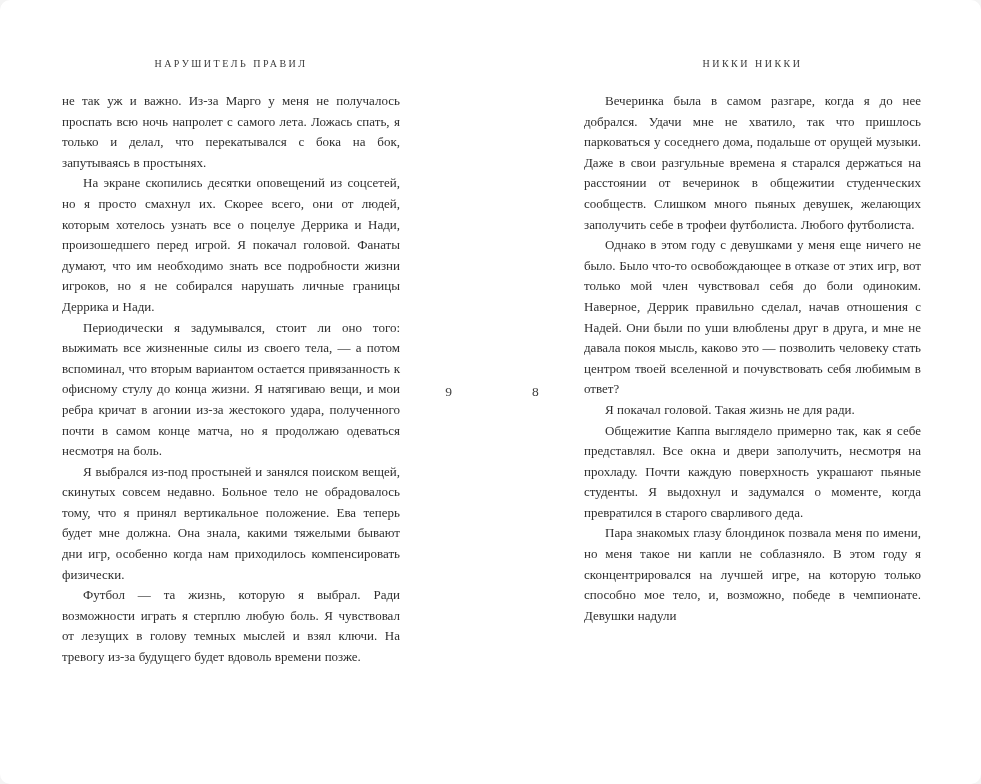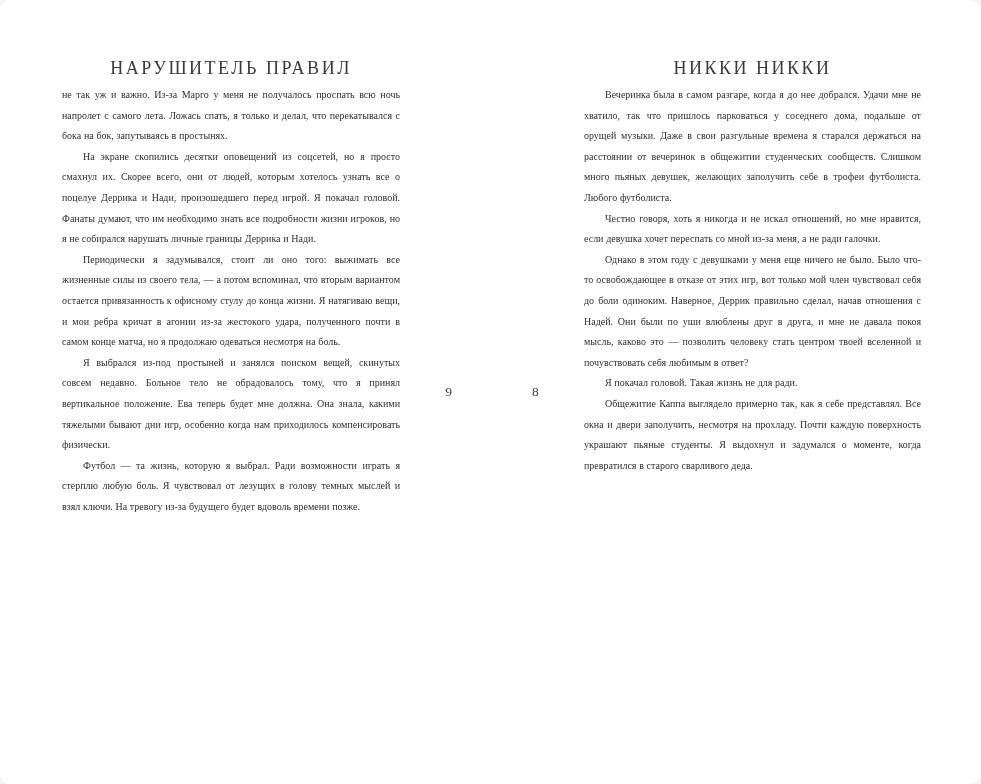--- a/index.html
+++ b/index.html
@@ -26,29 +26,29 @@
   }
   .page.left {
     width: 338px;
     margin-left: 62px;
   }
   .page.right {
     width: 337px;
   }
   .running-header {
     text-align: center;
-    font-size: 18px;
+    font-size: 10px;
     letter-spacing: 2.5px;
     color: #3a3a3a;
-    margin-bottom: 6px;
+    margin-bottom: 22px;
     white-space: nowrap;
   }
   .page-body p.para {
     margin: 0;
-    font-size: 10px;
+    font-size: 13px;
     line-height: 20.6px;
     text-align: justify;
     text-indent: 21px;
     hyphens: auto;
     -webkit-hyphens: auto;
     word-spacing: 0.2px;
   }
   .page-body p.para.no-indent {
     text-indent: 0;
   }
@@ -82,20 +82,20 @@
 
   <div class="gutter">
     <span class="page-number">9</span>
     <span class="page-number">8</span>
   </div>
 
   <section class="page right">
     <header class="running-header">НИККИ НИККИ</header>
     <div class="page-body">
       <p class="para">Вечеринка была в самом разгаре, когда я до нее добрался. Удачи мне не хватило, так что пришлось парковаться у соседнего дома, подальше от орущей музыки. Даже в свои разгульные времена я старался держаться на расстоянии от вечеринок в общежитии студенческих сообществ. Слишком много пьяных девушек, желающих заполучить себе в трофеи футболиста. Любого футболиста.</p>
-      <p class="para">Честно говоря, хоть я никогда и не искал отношений, но мне нравится, если девушка хочет переспать со мной из-за меня, а не ради галочки.</p>
       <p class="para">Однако в этом году с девушками у меня еще ничего не было. Было что-то освобождающее в отказе от этих игр, вот только мой член чувствовал себя до боли одиноким. Наверное, Деррик правильно сделал, начав отношения с Надей. Они были по уши влюблены друг в друга, и мне не давала покоя мысль, каково это — позволить человеку стать центром твоей вселенной и почувствовать себя любимым в ответ?</p>
       <p class="para">Я покачал головой. Такая жизнь не для ради.</p>
       <p class="para">Общежитие Каппа выглядело примерно так, как я себе представлял. Все окна и двери заполучить, несмотря на прохладу. Почти каждую поверхность украшают пьяные студенты. Я выдохнул и задумался о моменте, когда превратился в старого сварливого деда.</p>
+      <p class="para">Пара знакомых глазу блондинок позвала меня по имени, но меня такое ни капли не соблазняло. В этом году я сконцентрировался на лучшей игре, на которую только способно мое тело, и, возможно, победе в чемпионате. Девушки надули</p>
     </div>
   </section>
 
 </div>
 
 </body></html>

